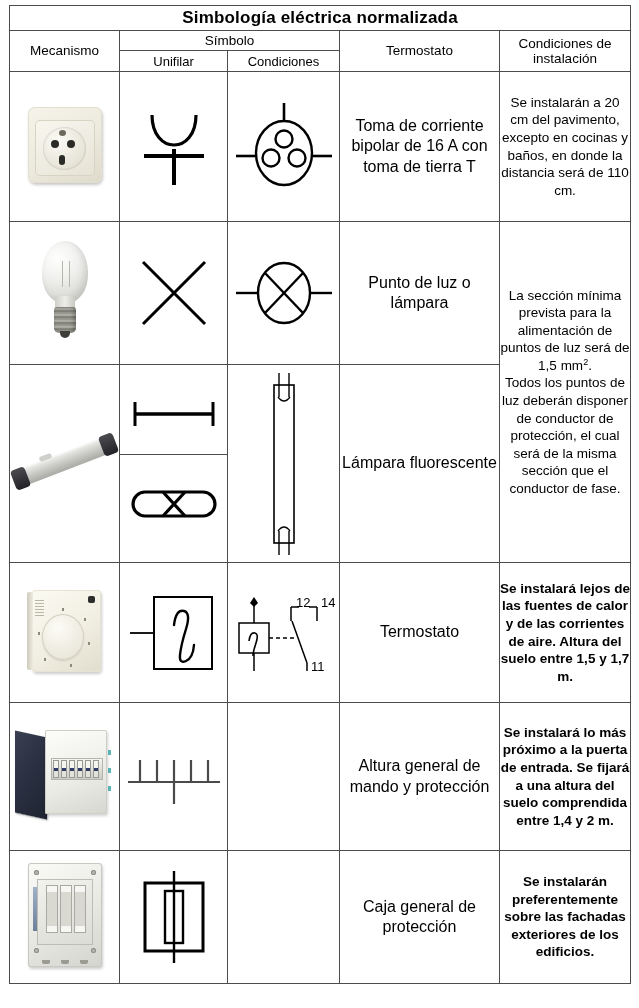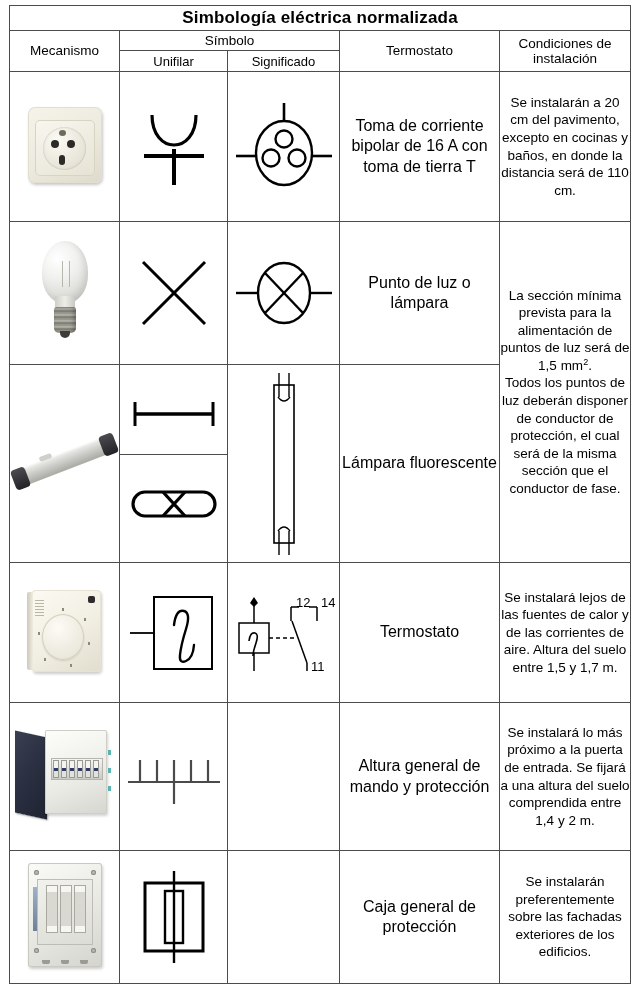--- a/index.html
+++ b/index.html
@@ -68,21 +68,21 @@
     line-height: 1.28;
     padding: 3px 7px;
   }
   .notes-cell {
     font-size: 13.5px;
     line-height: 1.30;
     padding: 5px 6px 4px 7px;
     vertical-align: top;
     text-align: center;
   }
-  .notes-cell.vmid { vertical-align: middle; }
+  .notes-cell.vmid { vertical-align: middle; font-weight: bold; }
   .notes-cell p { margin: 0; }
   .notes-cell sup { font-size: 9px; vertical-align: super; line-height: 0; }
 
   .split-cell { padding: 0; }
   .split-inner { display: block; }
   .split-top {
     height: 80px;
     display: flex;
     align-items: center;
     justify-content: center;
@@ -306,21 +306,21 @@
     </tr>
 
     <tr>
       <td class="hdr" rowspan="2">Mecanismo</td>
       <td class="hdr simbolo-top" colspan="2">Símbolo</td>
       <td class="hdr" rowspan="2">Termostato</td>
       <td class="hdr" rowspan="2">Condiciones de instalación</td>
     </tr>
     <tr>
       <td class="hdr-sub">Unifilar</td>
-      <td class="hdr-sub">Significado</td>
+      <td class="hdr-sub">Condiciones</td>
     </tr>
 
     <tr style="height:150px">
       <td class="mech-cell">
         <span class="photo ph-socket">
           <span class="plate"></span><span class="inner"></span><span class="round"></span>
           <span class="hole h4"></span><span class="hole h1"></span>
           <span class="hole h2"></span><span class="hole h3"></span>
         </span>
       </td>

